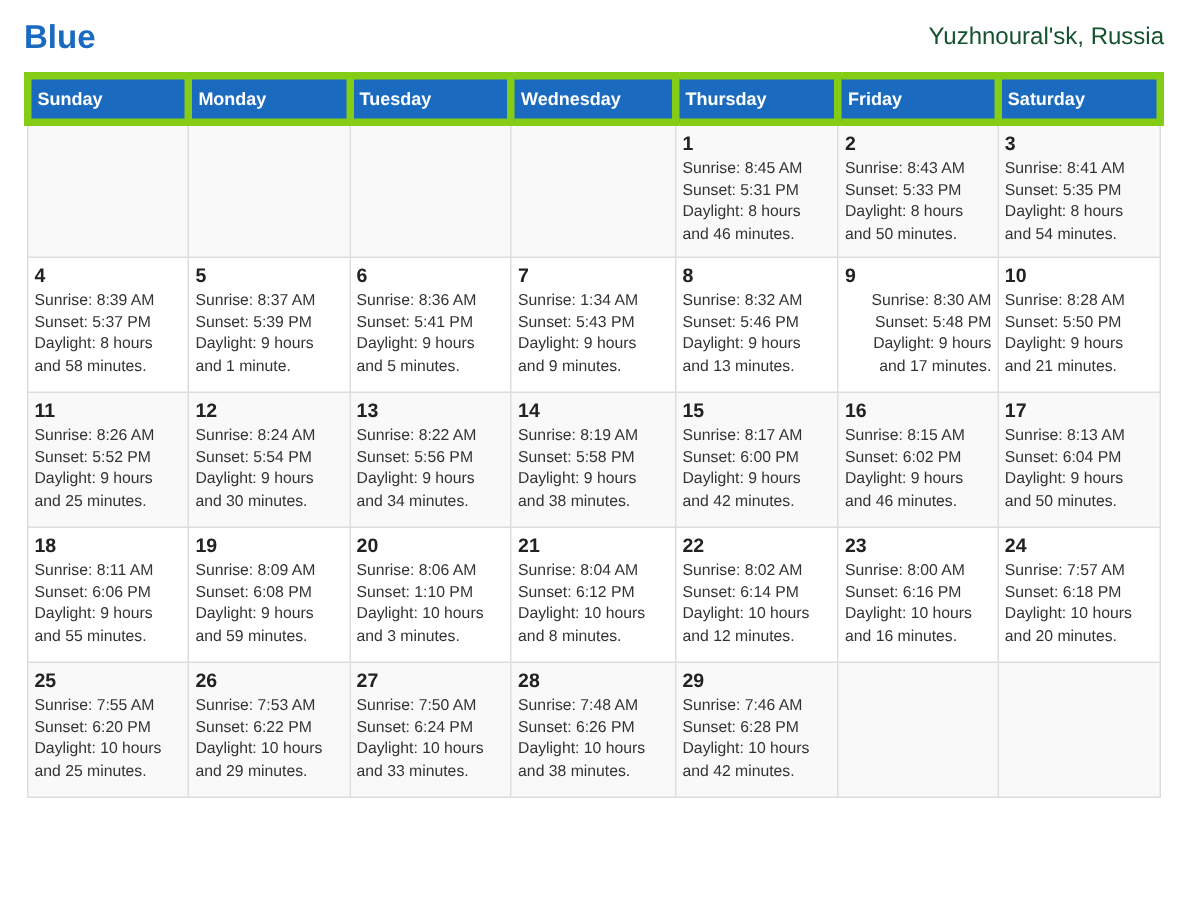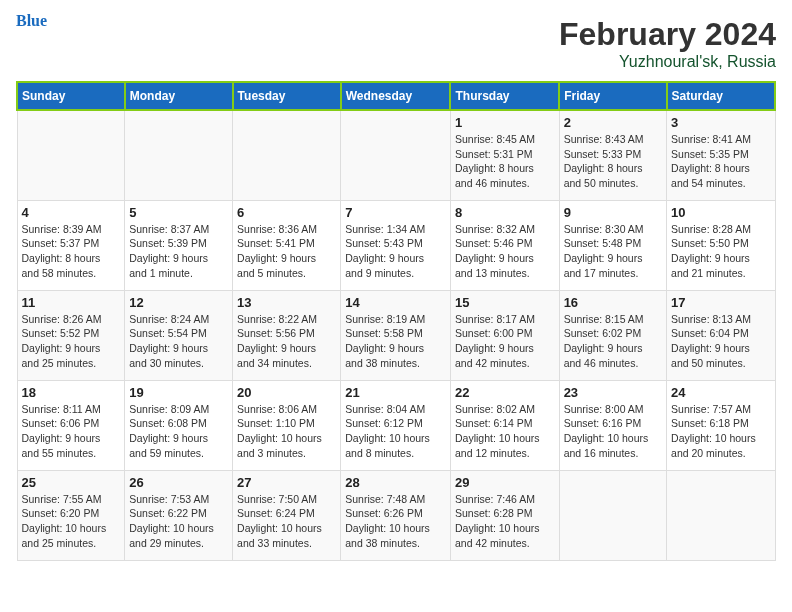--- a/index.html
+++ b/index.html
@@ -40,21 +40,21 @@
     }
     thead tr {
       background-color: #1a6bbf;
       color: #fff;
     }
     thead th {
       padding: 6px 4px;
       text-align: left;
       font-weight: bold;
       font-size: 12px;
-      border: 2px solid #84cc16;
+      border: 5px solid #84cc16;
     }
     tbody tr {
       border-bottom: 1px solid #ccc;
     }
     tbody td {
       border: 1px solid #ddd;
       vertical-align: top;
       padding: 4px;
       width: 113px;
       min-height: 80px;
@@ -77,24 +77,23 @@
     }
     tbody tr:nth-child(even) td {
       background-color: #fff;
     }
   </style>
 </head>
 <body>
 
 <div class="header-section">
   <div class="logo">
-    <span style="font-size:16px; font-weight:bold; color:#1a6bbf; margin-top:-4px;font-family:Liberation Serif, serif;">Blue</span>
+    <span style="font-size:22px; font-weight:bold; color:#1a6bbf; margin-top:-4px;">Blue</span>
   </div>
   <div class="title-section">
-    <div class="main-title">February 2024</div>
     <div class="subtitle">Yuzhnoural'sk, Russia</div>
   </div>
 </div>
 
 <table>
   <thead>
     <tr>
     <th>Sunday</th>
         <th>Monday</th>
         <th>Tuesday</th>
@@ -163,21 +162,21 @@
         </td>
         <td>
           <span class="day-number">8</span>
           <div class="day-info" style="white-space: pre-line;">Sunrise: 8:32 AM
 Sunset: 5:46 PM
 Daylight: 9 hours
 and 13 minutes.</div>
         </td>
         <td>
           <span class="day-number">9</span>
-          <div class="day-info" style="white-space: pre-line;">Sunrise: 8:30 AM
+          <div class="day-info" style="white-space: pre-line; text-align: right;">Sunrise: 8:30 AM
 Sunset: 5:48 PM
 Daylight: 9 hours
 and 17 minutes.</div>
         </td>
         <td>
           <span class="day-number">10</span>
           <div class="day-info" style="white-space: pre-line;">Sunrise: 8:28 AM
 Sunset: 5:50 PM
 Daylight: 9 hours
 and 21 minutes.</div>

